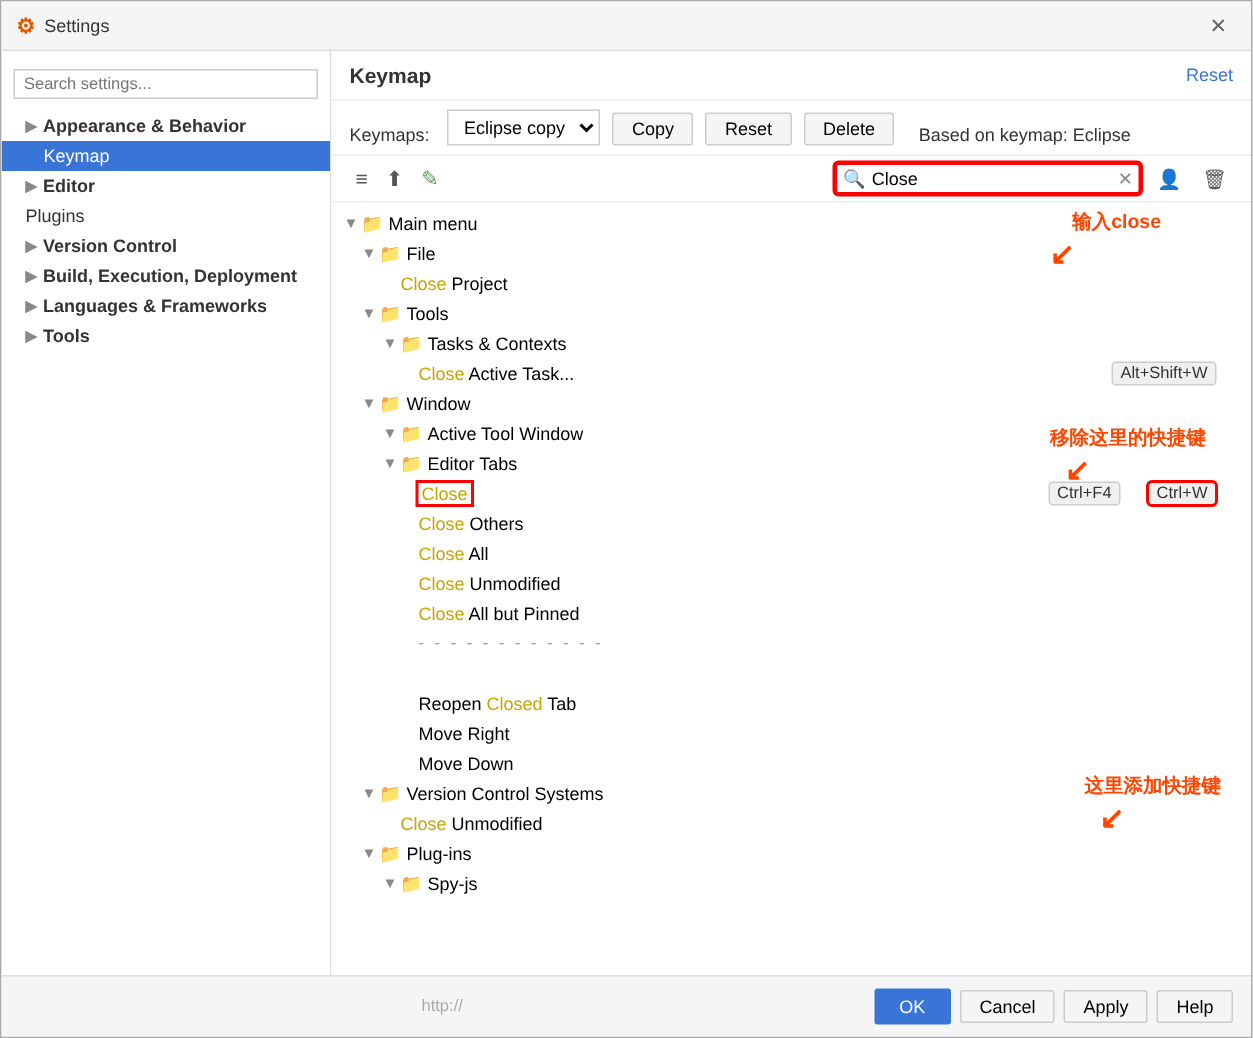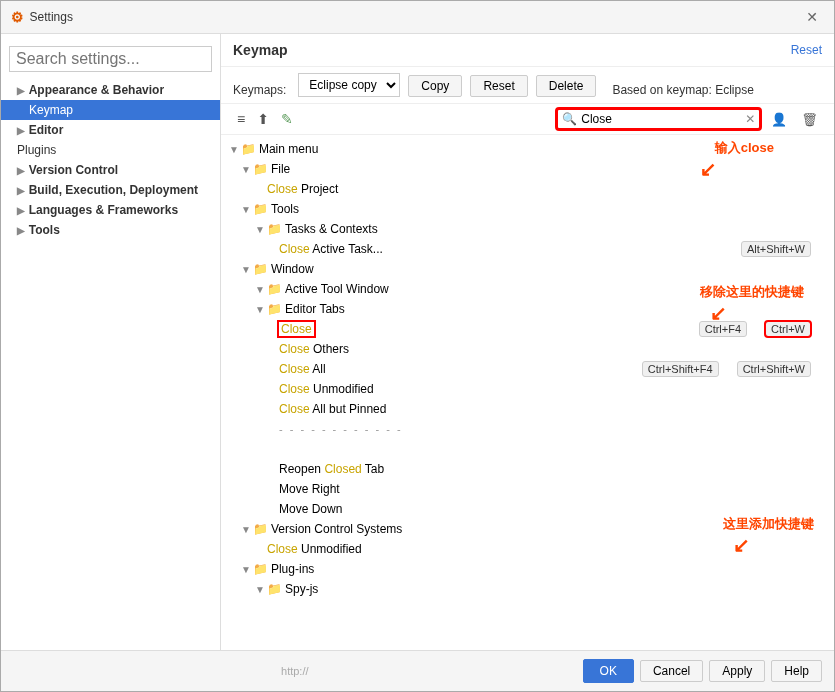--- a/index.html
+++ b/index.html
@@ -66,21 +66,21 @@
       <span class="title-bar-icon">⚙</span>
       <span class="title-bar-title">Settings</span>
     </div>
     <button class="title-bar-close">✕</button>
   </div>
 
   <div class="content">
 
     <div class="sidebar">
       <div class="search-box">
-        <input type="text" style="width: 100%; padding: 3px 6px; border: 1px solid rgb(204, 204, 204); font-size: 16px;" placeholder="Search settings...">
+        <input type="text" style="width: 100%; padding: 3px 6px; border: 1px solid rgb(204, 204, 204); font-size: 11px;" placeholder="Search settings...">
       </div>
 
       <div class="sidebar-item bold">
         <span class="arrow">▶</span>
         <span>Appearance &amp; Behavior</span>
       </div>
       <div class="sidebar-item selected" style="padding-left:28px;">
         <span>Keymap</span>
       </div>
       <div class="sidebar-item bold">
@@ -208,24 +208,20 @@
             <span class="shortcut-badge red-box">Ctrl+W</span>
           </div>
         </div>
 
         <div class="tree-row" style="padding-left:58px;">
           <span><span class="tree-highlight">Close</span> Others</span>
         </div>
 
         <div class="tree-row" style="padding-left:58px; justify-content: space-between;">
           <span><span class="tree-highlight">Close</span> All</span>
-          <div class="shortcut-badges">
-            <span class="shortcut-badge">Ctrl+Shift+F4</span>
-            <span class="shortcut-badge">Ctrl+Shift+W</span>
-          </div>
         </div>
 
         <div class="tree-row" style="padding-left:58px;">
           <span><span class="tree-highlight">Close</span> Unmodified</span>
         </div>
 
         <div class="tree-row" style="padding-left:58px;">
           <span><span class="tree-highlight">Close</span> All but Pinned</span>
         </div>
 

